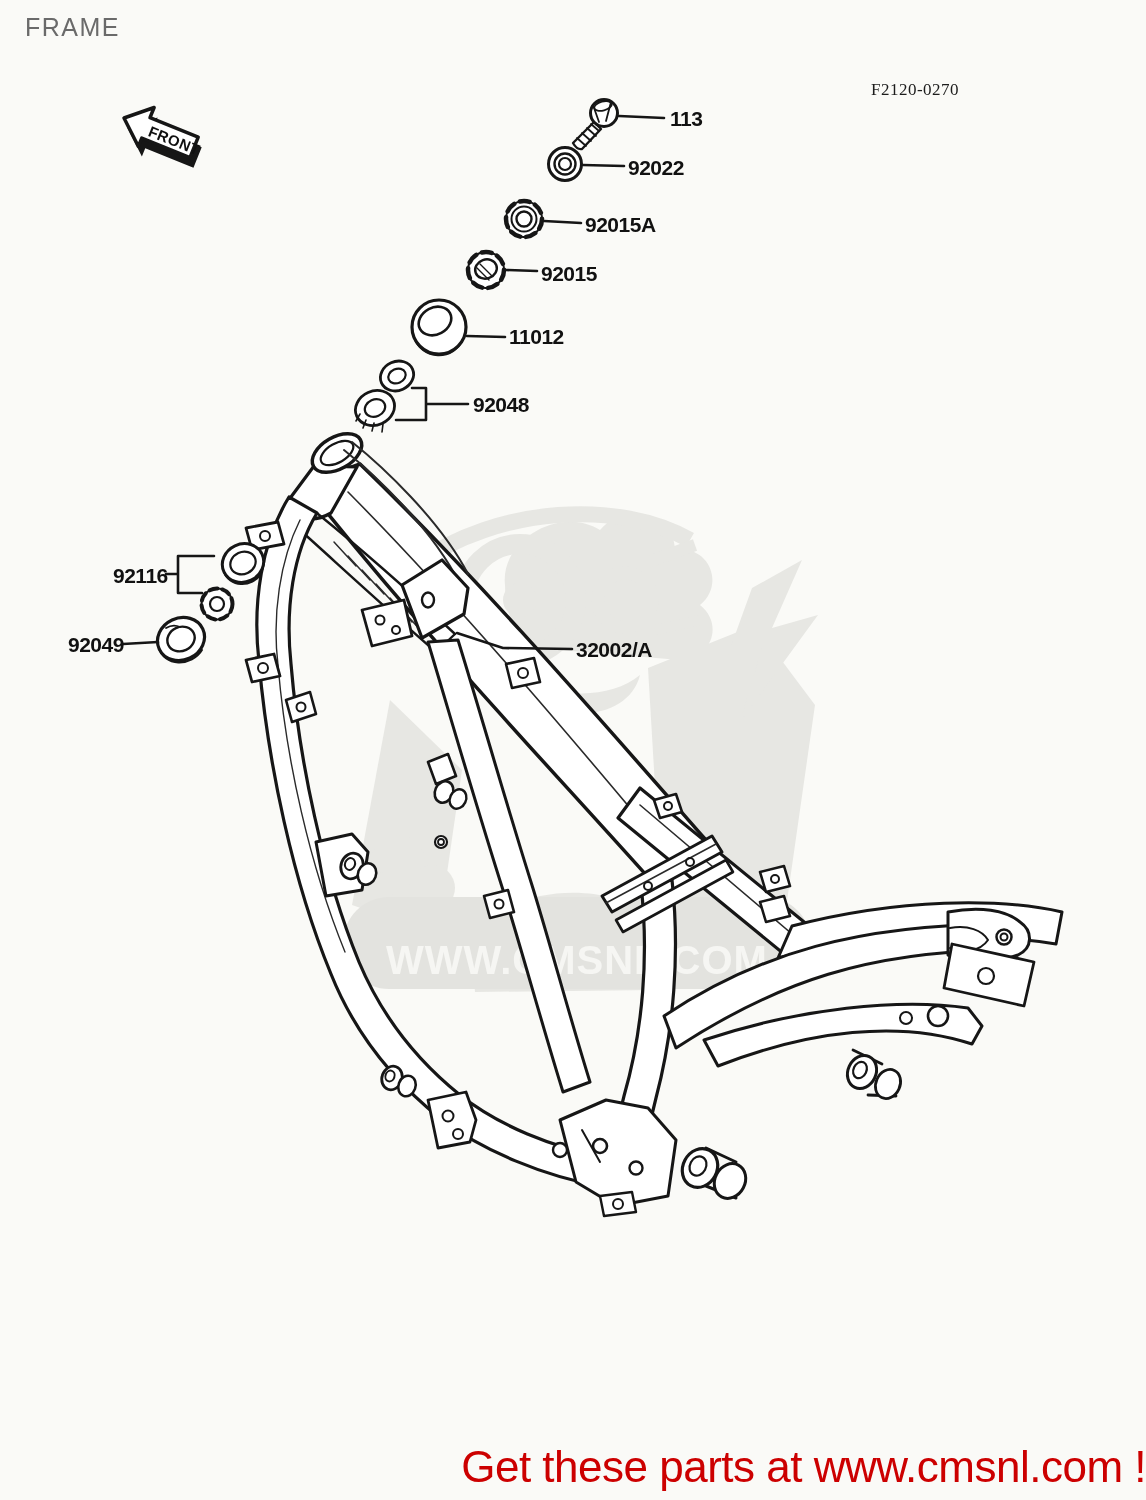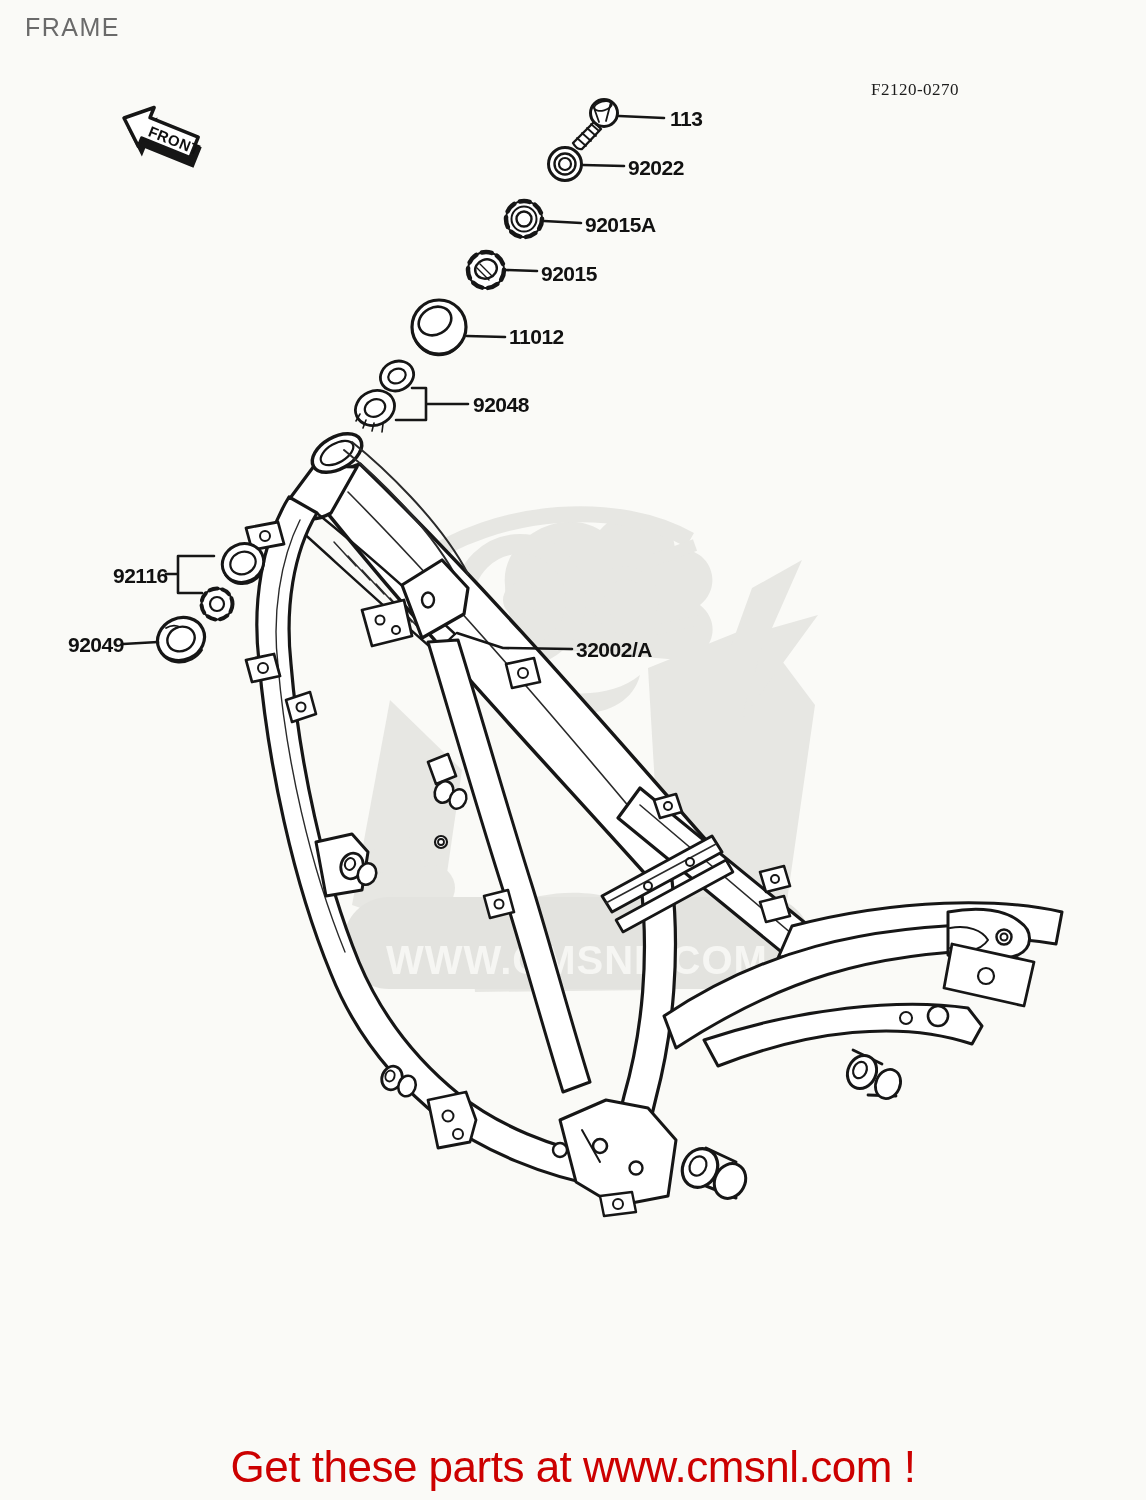--- a/index.html
+++ b/index.html
@@ -12,21 +12,21 @@
     position:absolute; left:25px; top:13px;
     font-size:25px; letter-spacing:1.5px; color:#6a6a6a;
   }
   .diagram-code {
     position:absolute; left:871px; top:80px;
     font-family:Liberation Serif, serif;
     font-size:17px; color:#1c1c1c; letter-spacing:0.5px;
   }
   .footer-banner {
     position:absolute; left:0; top:1444px; width:100%;
-    text-align:center; font-size:44px; color:#cc0000;
+    text-align:right; font-size:44px; color:#cc0000;
     letter-spacing:-0.5px; line-height:1.05;
   }
   svg.diagram { position:absolute; left:0; top:0; }
   .ink   { stroke:#161616; fill:none; stroke-linecap:round; stroke-linejoin:round; }
   .tube  { fill:#ffffff; stroke:#161616; stroke-linejoin:round; stroke-linecap:round; }
   .thin  { stroke:#2a2a2a; fill:none; stroke-linecap:round; }
   .wm    { fill:#e7e7e3; stroke:none; }
   .wm-ring { fill:none; stroke:#e7e7e3; }
   .wm-band { fill:#e3e3df; }
   .wm-text {

